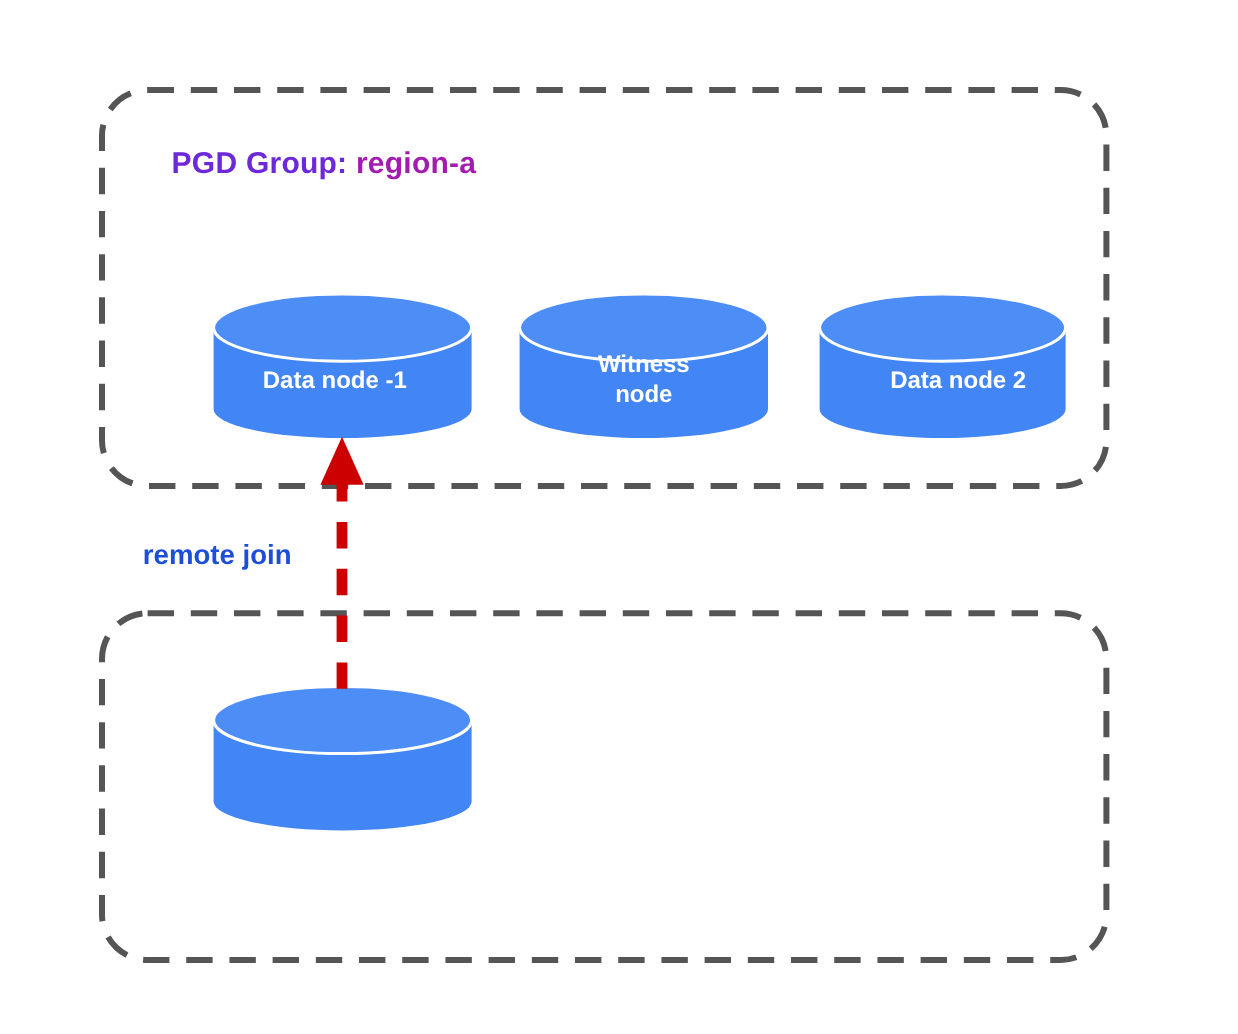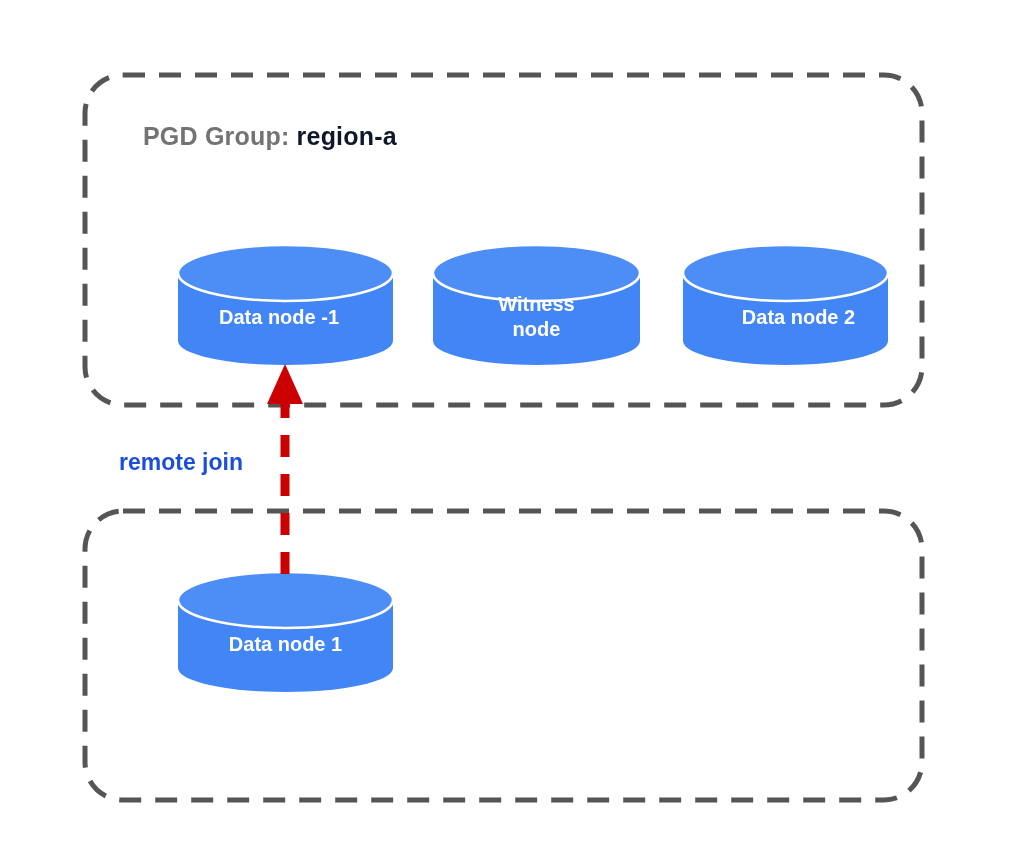--- a/index.html
+++ b/index.html
@@ -25,25 +25,25 @@
     height: 862px;
   }
   .group-title {
     position: absolute;
     font-size: 25px;
     font-weight: bold;
     white-space: nowrap;
     letter-spacing: 0.2px;
   }
   .group-title .gt-prefix {
-    color: #737373;
+    color: #6d28d9;
     text-align: center;
   }
   .group-title .gt-region {
-    color: #0f172a;
+    color: #a21caf;
   }
   #title-region-a {
     left: 143px;
     top: 122px;
   }
   #title-region-b {
     left: 143px;
     top: 729px;
   }
   .edge-label {
@@ -114,15 +114,14 @@
 
   <div class="edge-label" id="label-remote-join">remote join</div>
 
   <div class="cyl-label" style="left:178px; top:305px; width:202px;">Data node -1</div>
 
   <div class="cyl-label" style="left:433px; top:292px; width:207px;">Witness
 node</div>
 
   <div class="cyl-label" style="left:683px; top:305px; width:231px;">Data node 2</div>
 
-  <div class="cyl-label" style="left:178px; top:632px; width:215px;">Data node 1</div>
 
 </div>
 
 </body></html>

